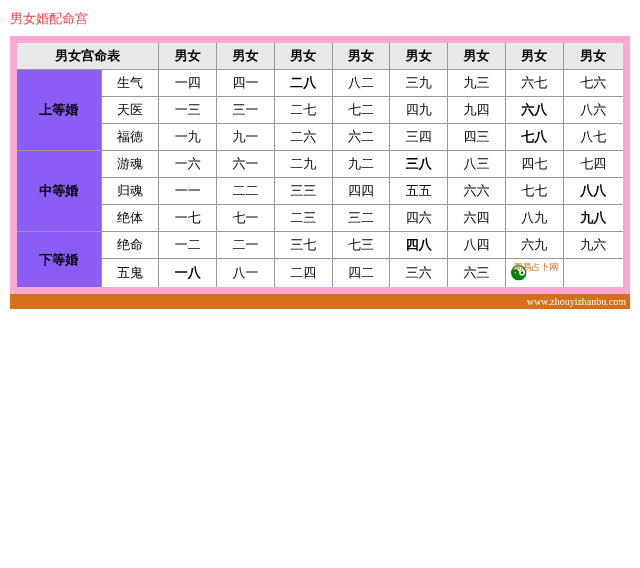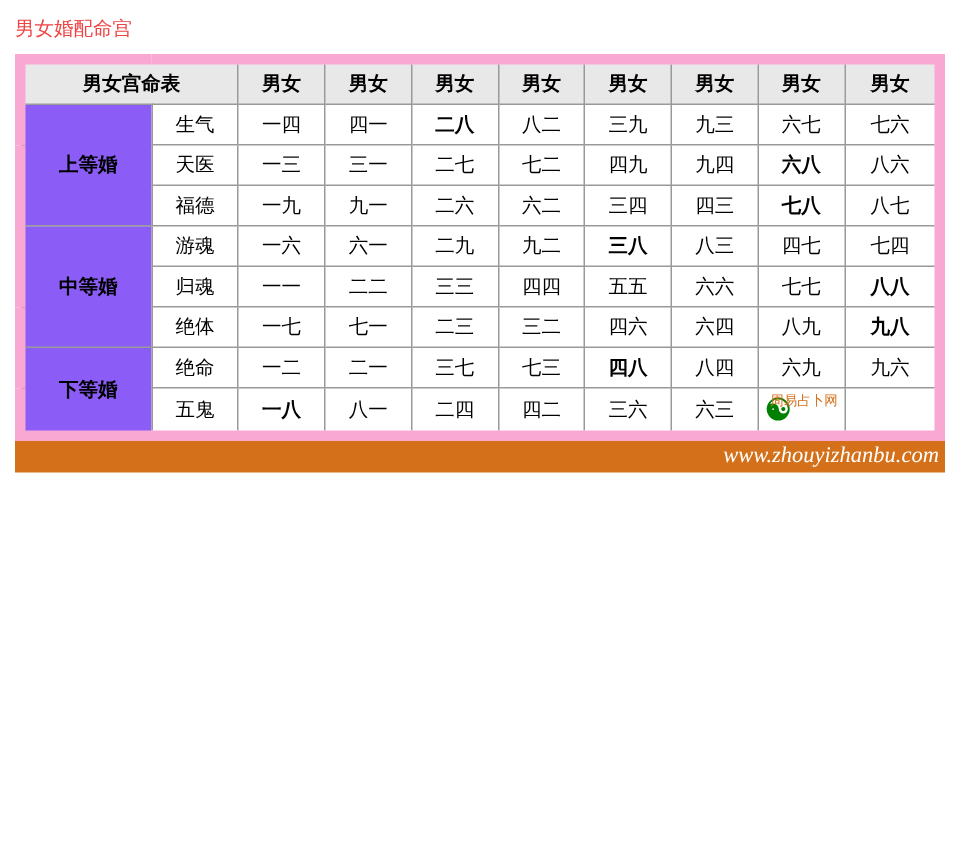--- a/index.html
+++ b/index.html
@@ -32,24 +32,23 @@
       font-weight: bold;
     }
     .category-cell {
       background: #8b5cf6;
       font-weight: bold;
     }
     .bottom-bar {
       background: #d4701a;
       color: #fff;
       text-align: right;
-      font-size: 15px;
+      font-size: 10px;
       padding: 2px 4px;
       margin-top: 0;
-      font-style: italic;
     }
   </style>
 </head>
 <body>
 
 <div class="page-title">男女婚配命宫</div>
 
 <table class="main-table">
   <tbody>
 

